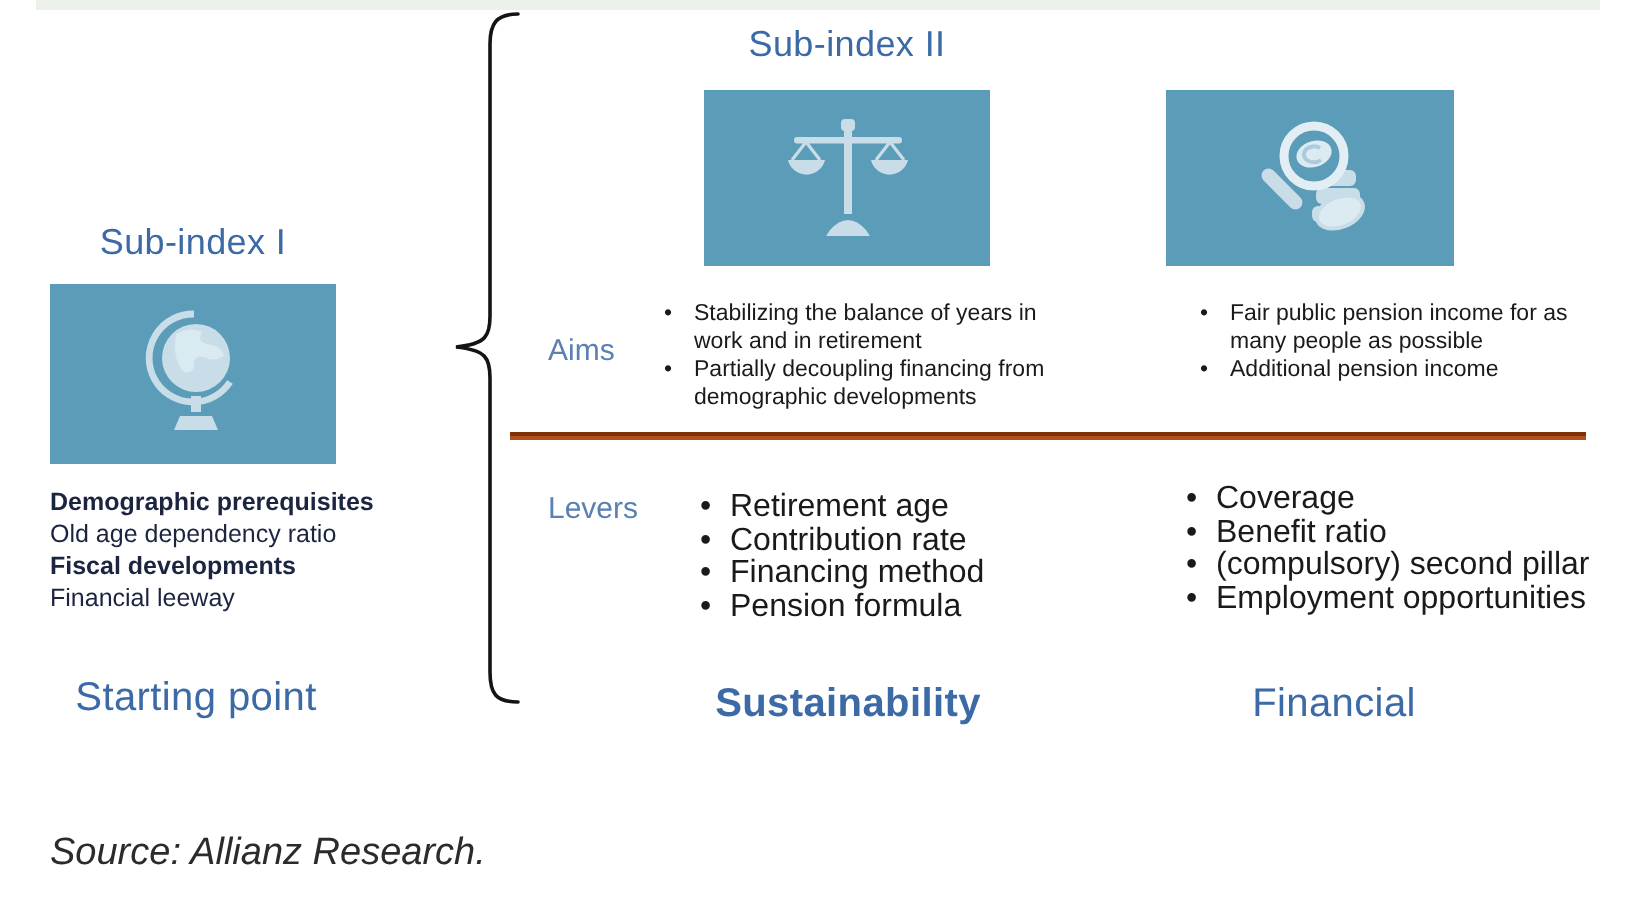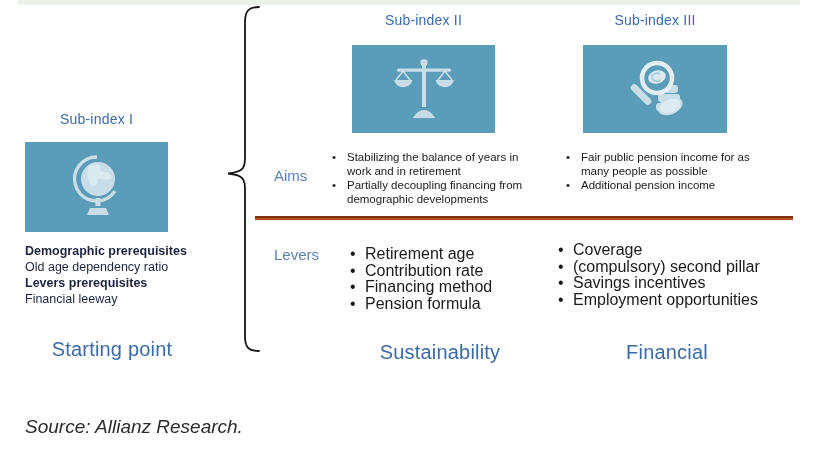--- a/index.html
+++ b/index.html
@@ -2,21 +2,21 @@
 <html><head>
 <meta charset="utf-8">
 <style>
   html,body{margin:0;padding:0;background:#ffffff;}
   .canvas{
     position:relative;width:825px;height:454px;background:#ffffff;overflow:hidden;
     font-family:"Liberation Sans","DejaVu Sans",sans-serif;
   }
   .top-strip{position:absolute;left:18px;top:0;width:782px;height:5px;background:#ecf2e9;}
   .col-title{
-    position:absolute;text-align:center;font-size:14px;color:#3b6aa6;letter-spacing:.2px;
+    position:absolute;text-align:center;font-size:18px;color:#3b6aa6;letter-spacing:.2px;
   }
   .icon-box{
     position:absolute;background:#5b9cb8;display:flex;align-items:center;justify-content:center;
   }
   .footer-label{
     position:absolute;text-align:center;font-size:20px;color:#3b6aa6;letter-spacing:.2px;
   }
   .row-label{position:absolute;font-size:15px;color:#5b80b2;text-align:center;}
   .prereq-list{position:absolute;left:25px;top:243px;width:220px;font-size:12.5px;
     line-height:16px;color:#1c2540;}
@@ -52,25 +52,25 @@
       <circle cx="32" cy="25" r="17" fill="#c9dde8"></circle>
       <path d="M22 13 q7 -4 13 -1 q-3 5 3 6 q7 1 8 6 q-5 3 -9 1 q-6 -2 -6 3 q0 5 -5 4 q-6 -6 -4 -19 z" fill="#dcebf2" opacity="0.9"></path>
       <rect x="29.5" y="44" width="5" height="8" fill="#c9dde8"></rect>
       <path d="M24 54 h16 l3 7 h-22 z" fill="#c9dde8"></path>
     </svg>
   </div>
 
   <div class="prereq-list">
       <div class="bold">Demographic prerequisites</div>
       <div>Old age dependency ratio</div>
-      <div class="bold">Levers prerequisites</div>
+      <div class="bold">Fiscal developments</div>
       <div>Financial leeway</div>
     </div>
 
-  <div class="footer-label" style="left:32px;top:338px;width:160px;">Starting point</div>
+  <div class="footer-label" style="left:18px;top:338px;width:160px;">Starting point</div>
 
   <div class="row-label" style="left:274px;top:167px;">Aims</div>
   <div class="row-label" style="left:274px;top:246px;">Levers</div>
 
   <div class="col-title" style="left:352px;top:12px;width:143px;">Sub-index II</div>
 
   <div class="icon-box" style="left:352px;top:45px;width:143px;height:88px;">
     <svg width="70" height="64" viewBox="0 0 70 64">
       <rect x="33" y="6" width="4" height="44" fill="#c9dde8"></rect>
       <rect x="31.5" y="2.5" width="7" height="6" rx="2" fill="#c9dde8"></rect>
@@ -88,48 +88,47 @@
       <li style="width:188px;">Partially decoupling financing from demographic developments</li>
     </ul>
 
   <ul class="bullet-list levers-list" style="left:348px;top:246px;">
       <li>Retirement age</li>
       <li>Contribution rate</li>
       <li>Financing method</li>
       <li>Pension formula</li>
     </ul>
 
-  <div class="footer-label" style="left:360px;top:341px;width:160px;">Sustainability</div>
+  <div class="footer-label" style="left:344px;top:341px;width:160px;font-weight:bold;">Sustainability</div>
 
-  <div class="col-title" style="left:583px;top:12px;width:144px;">Sub-index III</div>
 
   <div class="icon-box" style="left:583px;top:45px;width:144px;height:88px;">
     <svg width="72" height="64" viewBox="0 0 72 64">
       <g fill="#c9dde8">
         <rect x="37" y="28" width="22" height="8" rx="3"></rect>
         <rect x="39" y="37" width="22" height="8" rx="3"></rect>
         <rect x="37" y="46" width="22" height="8" rx="3"></rect>
       </g>
       <ellipse cx="51" cy="49" rx="12" ry="7.5" transform="rotate(-22 51 49)" fill="#dcebf2" stroke="#c9dde8" stroke-width="2"></ellipse>
       <rect x="9" y="34" width="26" height="7" rx="3.5" transform="rotate(45 22 37.5)" fill="#c9dde8"></rect>
       <circle cx="38" cy="21" r="15" fill="#5b9cb8" stroke="#e2eef4" stroke-width="4.5"></circle>
       <ellipse cx="38" cy="20" rx="9" ry="6.5" transform="rotate(-18 38 20)" fill="#dcebf2"></ellipse>
       <path d="M41 17 a5 4 0 1 0 0.5 6" fill="none" stroke="#aecbdb" stroke-width="2"></path>
     </svg>
   </div>
 
-  <ul class="bullet-list aims-list" style="left:564px;top:150px;width:210px;">
+  <ul class="bullet-list aims-list" style="left:598px;top:150px;width:210px;">
       <li style="width:190px;">Fair public pension income for as many people as possible</li>
       <li style="width:190px;">Additional pension income</li>
     </ul>
 
-  <ul class="bullet-list levers-list" style="left:556px;top:242px;">
+  <ul class="bullet-list levers-list" style="left:591px;top:242px;">
       <li>Coverage</li>
+      <li>Benefit ratio</li>
       <li>(compulsory) second pillar</li>
-      <li>Savings incentives</li>
       <li>Employment opportunities</li>
     </ul>
 
   <div class="footer-label" style="left:587px;top:341px;width:160px;">Financial</div>
 
   <div class="divider"></div>
 
   <div class="source-note">Source: Allianz Research.</div>
 
 </div>

